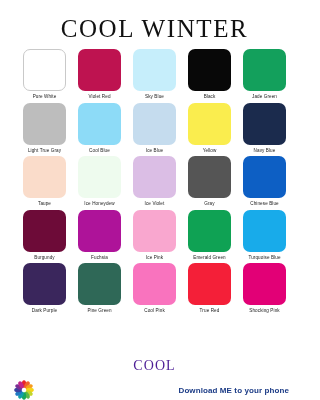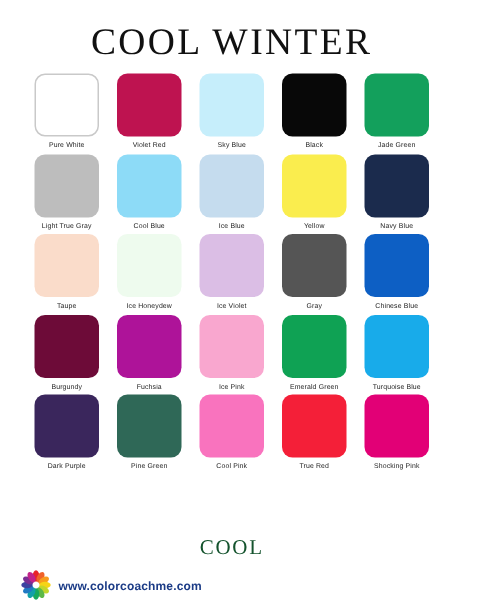--- a/index.html
+++ b/index.html
@@ -75,21 +75,21 @@
     display: flex;
     justify-content: space-around;
     align-items: baseline;
     padding: 0 26px;
     margin-top: 1px;
   }
   .keyword {
     font-family: "Liberation Serif", serif;
     font-size: 14px;
     letter-spacing: 1.1px;
-    color: #14532d;
+    color: #4c1d95;
     line-height: 1;
   }
   .footer {
     display: flex;
     align-items: center;
     padding: 7px 14px 0 14px;
     box-sizing: border-box;
   }
   .brand {
     display: flex;
@@ -286,17 +286,17 @@
             </g>
           <g transform="rotate(300)">
               <ellipse cx="0" cy="-30" rx="11" ry="19" fill="#7A2F93"></ellipse>
             </g>
           <g transform="rotate(330)">
               <ellipse cx="0" cy="-30" rx="11" ry="19" fill="#C2238A"></ellipse>
             </g>
           <circle cx="0" cy="0" r="9" fill="#ffffff"></circle>
         </g>
       </svg>
-      <span class="brand-url">www.colorcoachme.com</span>
-    </div>
+    </div>
+    <span class="download-cta">Download ME to your phone</span>
   </div>
 
 </div>
 
 </body></html>

